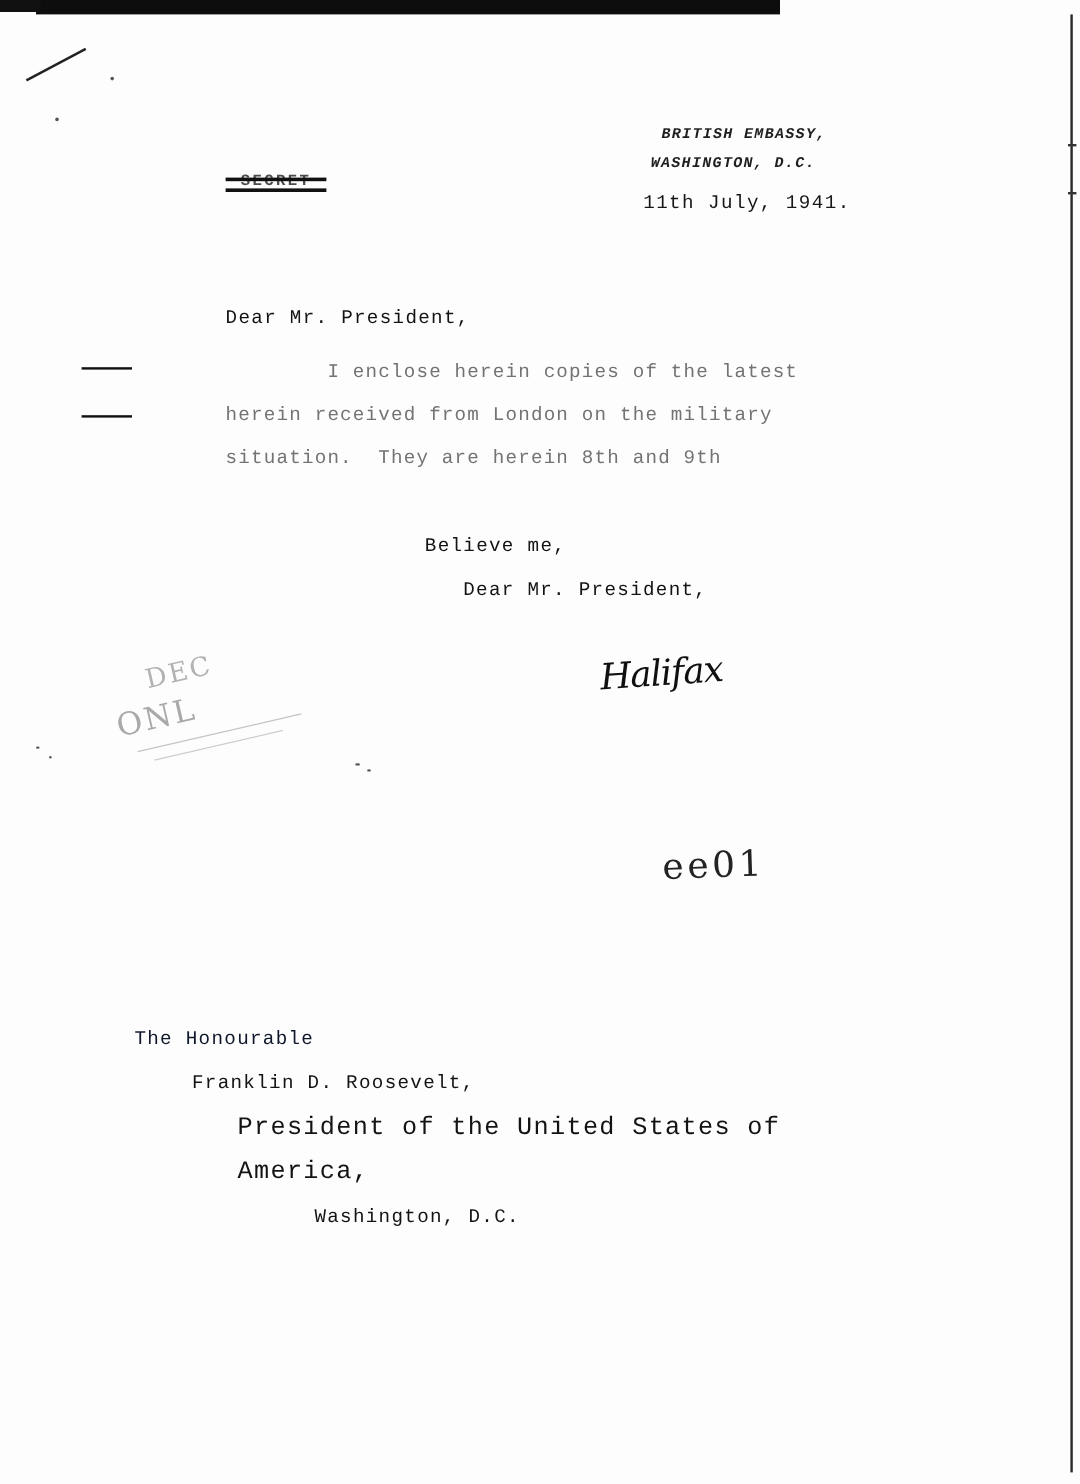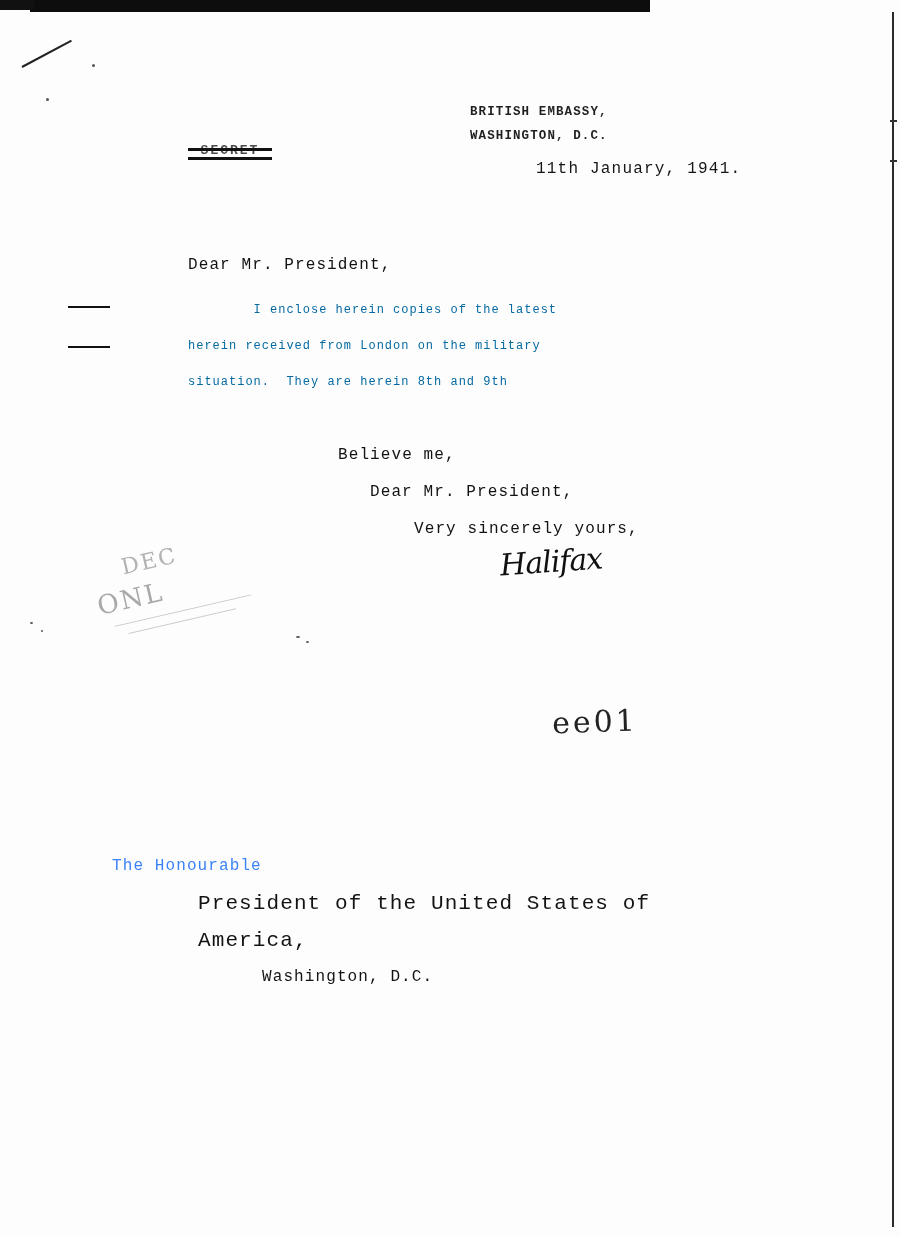--- a/index.html
+++ b/index.html
@@ -122,21 +122,22 @@
   }
   .secret-stamp .bar-top { top: 5px; }
   .secret-stamp .bar-bottom { top: 14px; }
 
   
   .letterhead {
     position: absolute;
     left: 470px;
     top: 100px;
     width: 300px;
-    text-align: left;
+    text-align: center;
+    font-style: italic;
   }
   .letterhead .line {
     font-family: "Liberation Mono", monospace;
     font-size: 12.5px;
     font-weight: bold;
     letter-spacing: 1.1px;
     color: #1f1f1f;
     line-height: 24px;
     white-space: nowrap;
   }
@@ -163,29 +164,29 @@
     letter-spacing: 1.1px;
     color: #131313;
   }
   .body-block {
     position: absolute;
     left: 188px;
     top: 292px;
     width: 520px;
   }
   .body-line {
-    font-size: 12px;
+    font-size: 16px;
     letter-spacing: 1.0px;
     line-height: 36px;
-    color: #0369a1;
+    color: #737373;
     white-space: pre;
   }
   .closing {
     position: absolute;
-    left: 180px;
+    left: 196px;
     top: 437px;
     width: 520px;
   }
   .closing .c1 { padding-left: 158px; font-size: 16px; letter-spacing: 1.1px; line-height: 37px; color:#131313; }
   .closing .c2 { padding-left: 190px; font-size: 16px; letter-spacing: 1.1px; line-height: 37px; color:#131313; }
   .closing .c3 { padding-left: 234px; font-size: 16px; letter-spacing: 1.1px; line-height: 37px; color:#131313; }
 
   
   .signature {
     position: absolute;
@@ -255,21 +256,21 @@
     transform: rotate(-2deg);
   }
 
   
   .addressee {
     position: absolute;
     left: 112px;
     top: 848px;
     width: 640px;
   }
-  .addressee .a1 { font-size: 16px; letter-spacing: 1.1px; line-height: 37px; color:#3b82f6; }
+  .addressee .a1 { font-size: 16px; letter-spacing: 1.1px; line-height: 37px; color:#0f172a; }
   .addressee .a2 { padding-left: 48px; font-size: 16px; letter-spacing: 1.1px; line-height: 37px; color:#131313; }
   .addressee .a3 { padding-left: 86px; font-size: 21px; letter-spacing: 1.1px; line-height: 37px; color:#131313; }
   .addressee .a4 { padding-left: 150px; font-size: 16px; letter-spacing: 1.1px; line-height: 37px; color:#131313; }
 </style>
 </head>
 <body>
 
 <div class="page">
 
   <div class="scan-top-bar"></div>
@@ -293,46 +294,46 @@
     <div class="bar-top"></div>
     <span>SECRET</span>
     <div class="bar-bottom"></div>
   </div>
 
   <div class="letterhead">
     <div class="line l1">BRITISH EMBASSY,</div>
     <div class="line l2">WASHINGTON, D.C.</div>
   </div>
 
-  <div class="date-line">11th January, 1941.</div>
+  <div class="date-line">11th July, 1941.</div>
 
   <div class="salutation">Dear Mr. President,</div>
 
   <div class="body-block">
     <div class="body-line">        I enclose herein copies of the latest</div>
     <div class="body-line">herein received from London on the military</div>
     <div class="body-line">situation.  They are herein 8th and 9th</div>
   </div>
 
   <div class="closing">
     <div class="c1">Believe me,</div>
     <div class="c2">Dear Mr. President,</div>
-    <div class="c3">Very sincerely yours,</div>
   </div>
 
   <div class="signature">Halifax</div>
 
   <div class="faded-stamp">
     <div class="fs-a">DEC</div>
     <div class="fs-b">ONL</div>
     <div class="fs-line"></div>
     <div class="fs-line2"></div>
   </div>
 
   <div class="pencil-note">ee01</div>
 
   <div class="addressee">
     <div class="a1">The Honourable</div>
+    <div class="a2">Franklin D. Roosevelt,</div>
     <div class="a3">President of the United States of America,</div>
     <div class="a4">Washington, D.C.</div>
   </div>
 
 </div>
 
 </body></html>

